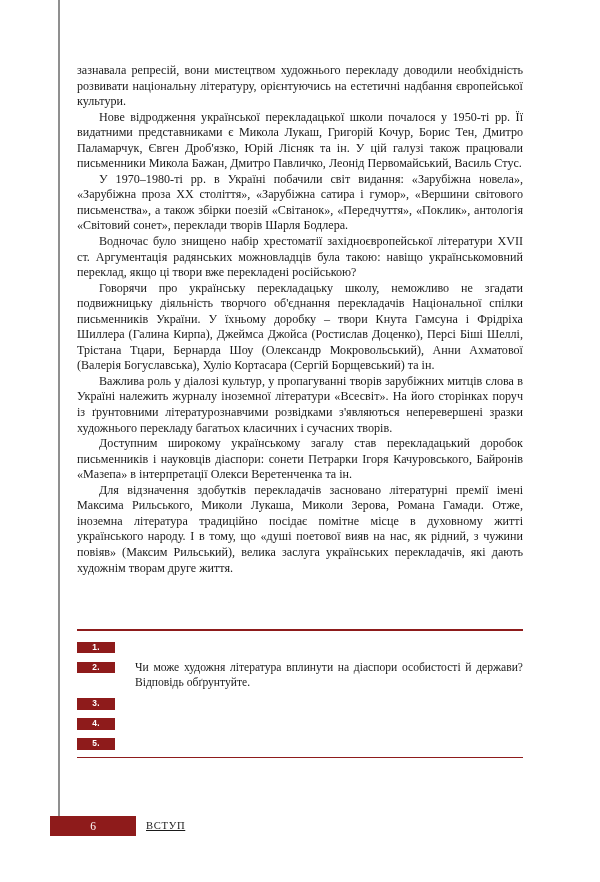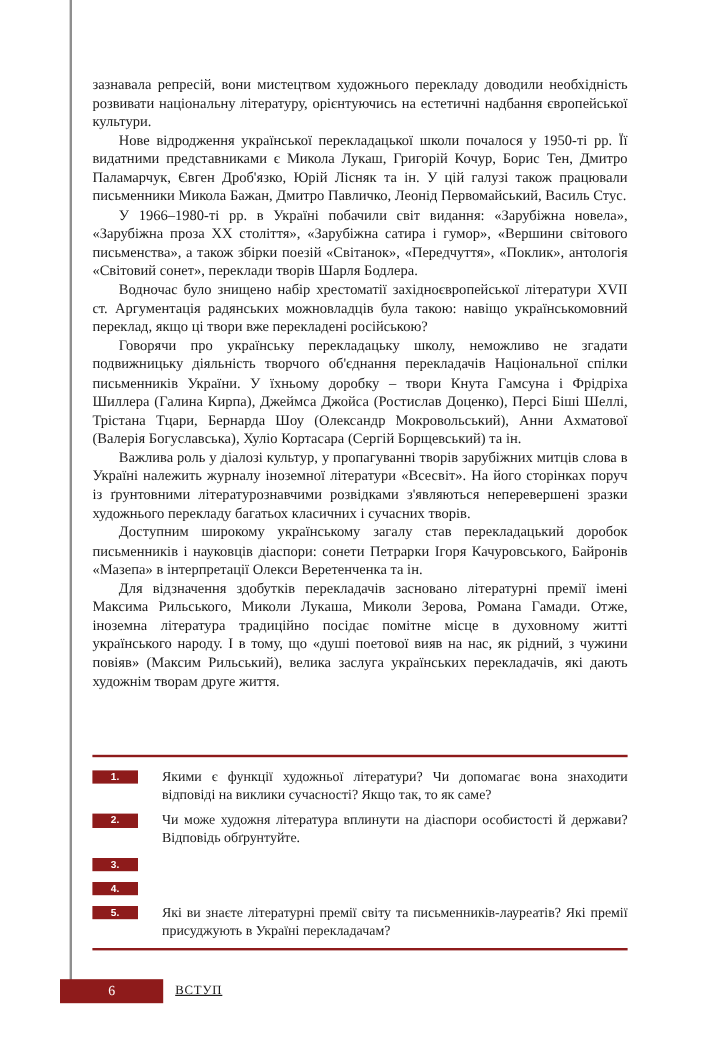--- a/index.html
+++ b/index.html
@@ -139,48 +139,46 @@
 </head>
 <body>
 
 <div id="page">
 
   <div id="left-rule"></div>
 
   <div id="article">
       <p class="para cont">зазнавала репресій, вони мистецтвом художнього перекладу доводили необхідність розвивати національну літературу, орієнтуючись на естетичні надбання європейської культури.</p>
       <p class="para">Нове відродження української перекладацької школи почалося у 1950-ті рр. Її видатними представниками є Микола Лукаш, Григорій Кочур, Борис Тен, Дмитро Паламарчук, Євген Дроб'язко, Юрій Лісняк та ін. У цій галузі також працювали письменники Микола Бажан, Дмитро Павличко, Леонід Первомайський, Василь Стус.</p>
-      <p class="para">У 1966–1980-ті рр. в Україні побачили світ видання: «Зарубіжна новела», «Зарубіжна проза XX століття», «Зарубіжна сатира і гумор», «Вершини світового письменства», а також збірки поезій «Світанок», «Передчуття», «Поклик», антологія «Світовий сонет», переклади творів Шарля Бодлера.</p>
+      <p class="para">У 1970–1980-ті рр. в Україні побачили світ видання: «Зарубіжна новела», «Зарубіжна проза XX століття», «Зарубіжна сатира і гумор», «Вершини світового письменства», а також збірки поезій «Світанок», «Передчуття», «Поклик», антологія «Світовий сонет», переклади творів Шарля Бодлера.</p>
       <p class="para">Водночас було знищено набір хрестоматії західноєвропейської літератури XVII ст. Аргументація радянських можновладців була такою: навіщо українськомовний переклад, якщо ці твори вже перекладені російською?</p>
       <p class="para">Говорячи про українську перекладацьку школу, неможливо не згадати подвижницьку діяльність творчого об'єднання перекладачів Національної спілки письменників України. У їхньому доробку – твори Кнута Гамсуна і Фрідріха Шиллера (Галина Кирпа), Джеймса Джойса (Ростислав Доценко), Персі Біші Шеллі, Трістана Тцари, Бернарда Шоу (Олександр Мокровольський), Анни Ахматової (Валерія Богуславська), Хуліо Кортасара (Сергій Борщевський) та ін.</p>
       <p class="para">Важлива роль у діалозі культур, у пропагуванні творів зарубіжних митців слова в Україні належить журналу іноземної літератури «Всесвіт». На його сторінках поруч із ґрунтовними літературознавчими розвідками з'являються неперевершені зразки художнього перекладу багатьох класичних і сучасних творів.</p>
       <p class="para">Доступним широкому українському загалу став перекладацький доробок письменників і науковців діаспори: сонети Петрарки Ігоря Качуровського, Байронів «Мазепа» в інтерпретації Олекси Веретенченка та ін.</p>
       <p class="para">Для відзначення здобутків перекладачів засновано літературні премії імені Максима Рильського, Миколи Лукаша, Миколи Зерова, Романа Гамади. Отже, іноземна література традиційно посідає помітне місце в духовному житті українського народу. І в тому, що «душі поетової вияв на нас, як рідний, з чужини повіяв» (Максим Рильський), велика заслуга українських перекладачів, які дають художнім творам друге життя.</p>
     </div>
 
   <div id="questions">
     <div class="q-rule"></div>
     <ul id="q-list">
         <li class="q-item">
           <span class="q-num">1.</span>
-          <span class="q-text">Якими є функції художньої літератури? Чи допомагає вона знаходити відповіді на виклики сучасності? Якщо так, то як саме?</span>
         </li>
         <li class="q-item">
           <span class="q-num">2.</span>
           <span class="q-text">Чи може художня література вплинути на діаспори особистості й держави? Відповідь обґрунтуйте.</span>
         </li>
         <li class="q-item">
           <span class="q-num">3.</span>
         </li>
         <li class="q-item">
           <span class="q-num">4.</span>
         </li>
         <li class="q-item">
           <span class="q-num">5.</span>
-          <span class="q-text">Які ви знаєте літературні премії світу та письменників-лауреатів? Які премії присуджують в Україні перекладачам?</span>
         </li>
       </ul>
     <div class="q-rule bottom"></div>
   </div>
 
   <div id="footer">
     <div id="page-number-box">6</div>
     <div id="footer-section">ВСТУП</div>
   </div>
 

